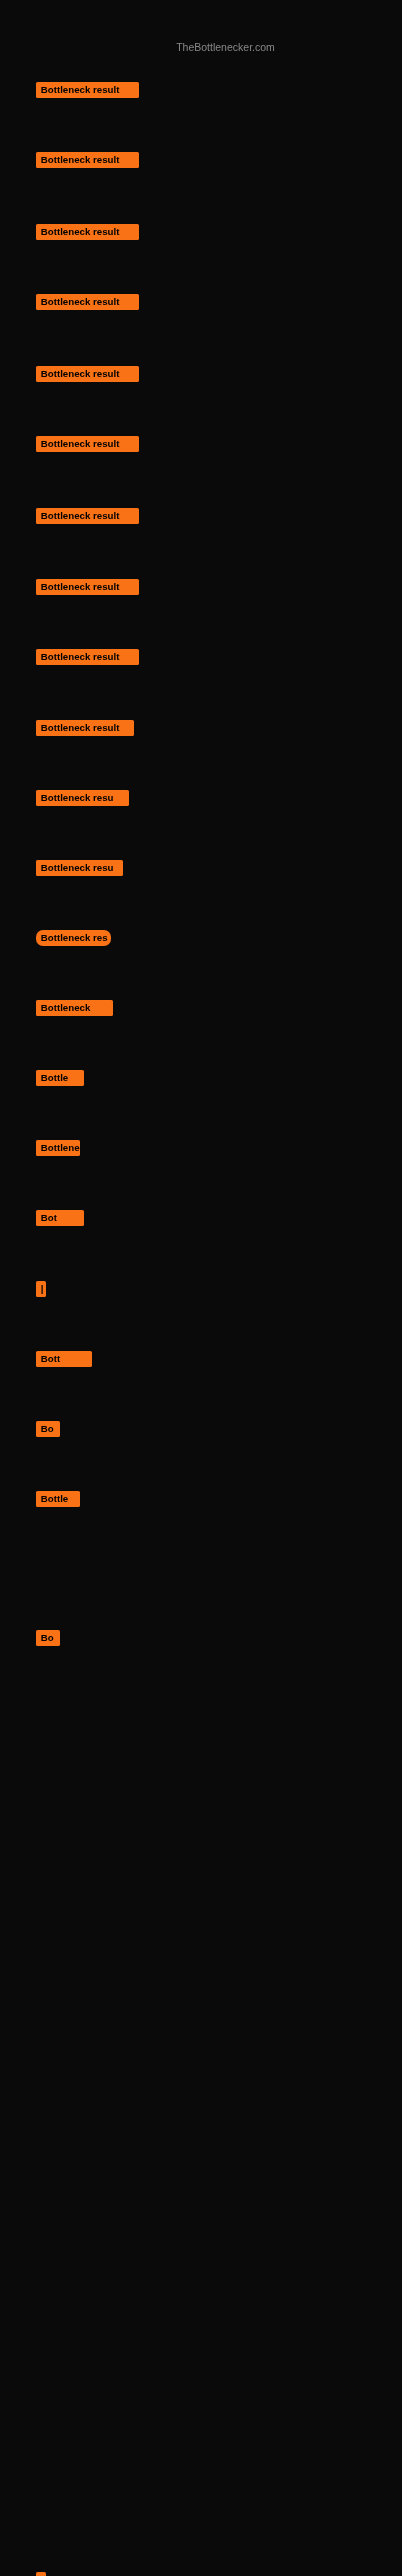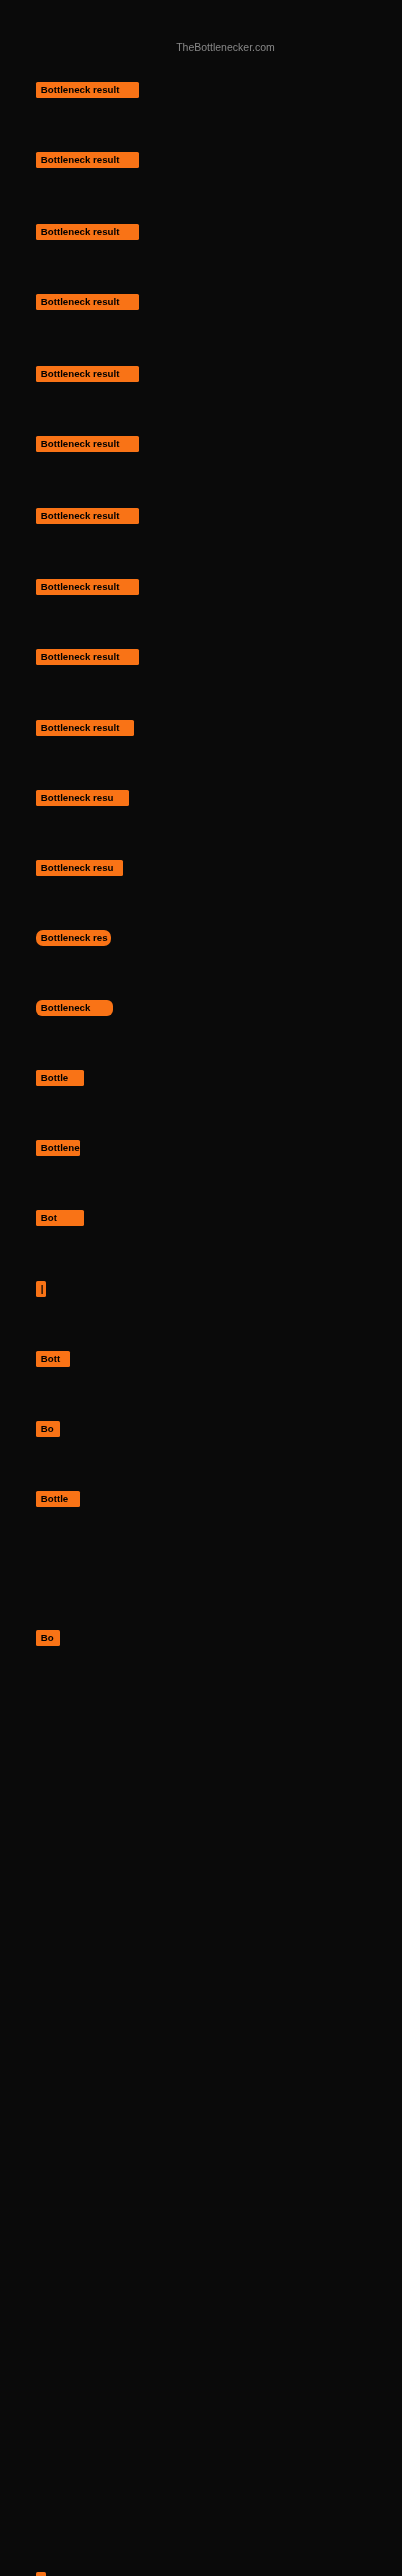--- a/index.html
+++ b/index.html
@@ -50,24 +50,24 @@
     <div class="bottleneck-badge" style="top: 258px; left: 0px; width: 103px;">Bottleneck result</div>
     <div class="bottleneck-badge" style="top: 330px; left: 0px; width: 103px;">Bottleneck result</div>
     <div class="bottleneck-badge" style="top: 400px; left: 0px; width: 103px;">Bottleneck result</div>
     <div class="bottleneck-badge" style="top: 472px; left: 0px; width: 103px;">Bottleneck result</div>
     <div class="bottleneck-badge" style="top: 543px; left: 0px; width: 103px;">Bottleneck result</div>
     <div class="bottleneck-badge" style="top: 613px; left: 0px; width: 103px;">Bottleneck result</div>
     <div class="bottleneck-badge" style="top: 684px; left: 0px; width: 98px;">Bottleneck result</div>
     <div class="bottleneck-badge" style="top: 754px; left: 0px; width: 93px;">Bottleneck resu</div>
     <div class="bottleneck-badge" style="top: 824px; left: 0px; width: 87px;">Bottleneck resu</div>
     <div class="bottleneck-badge" style="top: 894px; left: 0px; width: 75px; border-radius: 7px;">Bottleneck res</div>
-    <div class="bottleneck-badge" style="top: 964px; left: 0px; width: 77px; border-radius: 6px;">Bottleneck</div>
+    <div class="bottleneck-badge" style="top: 964px; left: 0px; width: 77px;">Bottleneck</div>
     <div class="bottleneck-badge" style="top: 1034px; left: 0px; width: 48px;">Bottle</div>
     <div class="bottleneck-badge" style="top: 1104px; left: 0px; width: 44px;">Bottlenec</div>
     <div class="bottleneck-badge" style="top: 1174px; left: 0px; width: 48px;">Bot</div>
     <div class="bottleneck-badge" style="top: 1245px; left: 0px; width: 8px;">|</div>
-    <div class="bottleneck-badge" style="top: 1315px; left: 0px; width: 34px;">Bott</div>
+    <div class="bottleneck-badge" style="top: 1315px; left: 0px; width: 56px;">Bott</div>
     <div class="bottleneck-badge" style="top: 1385px; left: 0px; width: 24px;">Bo</div>
     <div class="bottleneck-badge" style="top: 1455px; left: 0px; width: 44px;">Bottle</div>
     <div class="bottleneck-badge" style="top: 1594px; left: 0px; width: 24px;">Bo</div>
     <div class="bottleneck-badge" style="top: 2536px; left: 0px; width: 8px;">|</div>
   </div>
 
 
 </body></html>

